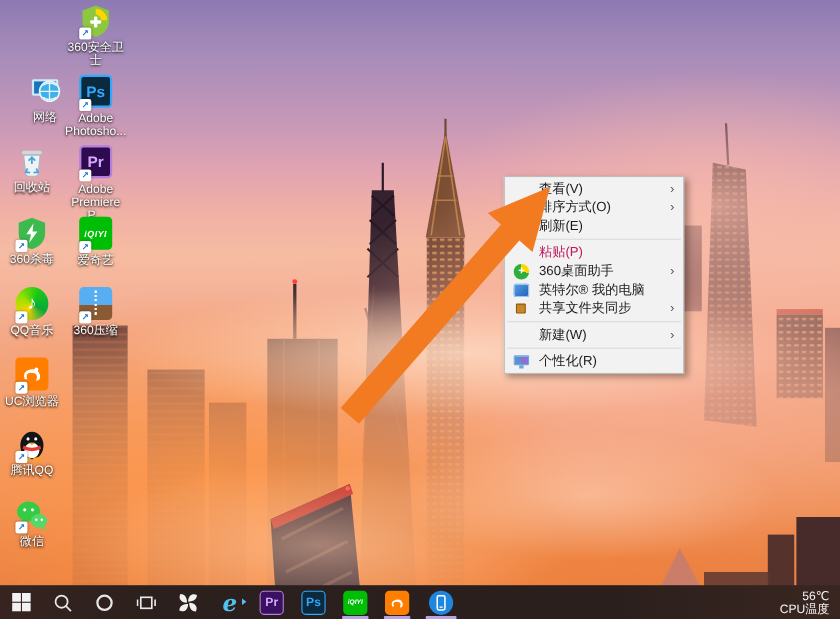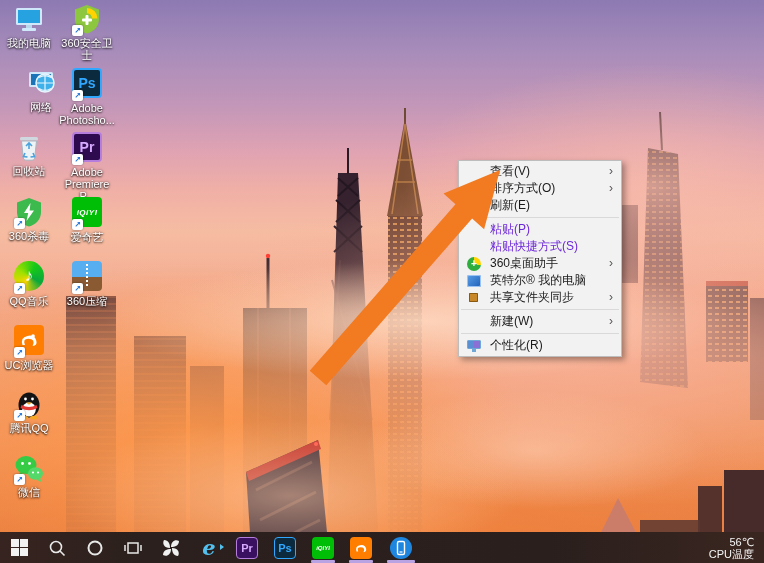--- a/index.html
+++ b/index.html
@@ -46,21 +46,21 @@
   .sc{position:absolute;left:1px;bottom:-1px;width:11px;height:11px;background:#fff;
     border-radius:2px;box-shadow:0 0 2px rgba(0,0,0,.5);display:flex;align-items:center;
     justify-content:center;font-size:8px;color:#1e73d8;font-weight:bold;}
 
   
   .cmenu{position:absolute;left:458px;top:160px;width:164px;background:#f2f2f2;
     border:1px solid #bdbdbd;box-shadow:3px 3px 6px rgba(0,0,0,.35);
     padding:2px 0;z-index:5;box-sizing:border-box;}
   .mi{position:relative;height:17px;line-height:17px;font-size:12px;color:#1a1a1a;
     padding-left:31px;white-space:nowrap;}
-  .mi.disabled{color:#6d28d9;}
+  .mi.disabled{color:#be185d;}
   .mi .mi-arrow{position:absolute;right:8px;top:0;color:#555;font-size:12px;}
   .mi .mi-ico{position:absolute;left:8px;top:1px;width:15px;height:15px;}
   .msep{height:1px;background:#d9d9d9;margin:3px 2px;}
   .ico-360{display:block;width:14px;height:14px;border-radius:50%;margin-top:1px;
     background:conic-gradient(#ffd400 0 100deg,#2fae3e 100deg 360deg);
     color:#fff;font-size:10px;line-height:13px;text-align:center;font-weight:bold;}
   .ico-intel{display:block;width:14px;height:12px;margin-top:2px;border-radius:2px;
     background:linear-gradient(135deg,#5aa0e8,#1f5fb8);box-shadow:inset 0 0 0 1px #9cc4f2;}
   .ico-sync{display:block;width:9px;height:9px;margin:3px 0 0 2px;border-radius:1px;
     background:#c8882a;box-shadow:inset 0 0 0 1px #8a5a14;}
@@ -156,31 +156,20 @@
 
       <rect x="698" y="486" width="24" height="77" fill="#55332c"></rect>
       <rect x="724" y="470" width="40" height="93" fill="#472b2b"></rect>
       <polygon points="586,563 618,498 652,563" fill="#cc7d6a"></polygon>
       <rect x="640" y="520" width="60" height="43" fill="#5d3730" opacity="0.85"></rect>
     </svg>
 
     <div class="mist"></div>
   </div>
 
-  <div class="di" style="left:0;top:3px">
-    <div class="ic">
-      <svg viewBox="0 0 32 32">
-          <rect x="3" y="5" width="26" height="17" rx="1.5" fill="#cfe9fb"></rect>
-          <rect x="5" y="7" width="22" height="13" fill="#27a2e0"></rect>
-          <rect x="13" y="22" width="6" height="3" fill="#b9d7ea"></rect>
-          <rect x="9" y="25" width="14" height="3" rx="1" fill="#cfe9fb"></rect>
-        </svg>
-    </div>
-    <div class="lbl">我的电脑</div>
-  </div>
 
   <div class="di" style="left:12px;top:67px">
     <div class="ic">
       <svg viewBox="0 0 32 32">
           <rect x="4" y="5" width="24" height="15" rx="1.5" fill="#cfe9fb"></rect>
           <rect x="6" y="7" width="20" height="11" fill="#1b74b8"></rect>
           <circle cx="20" cy="16" r="9" fill="#3fb1ea" stroke="#e8f5fd" stroke-width="1.5"></circle>
           <path d="M11 16 h18 M20 7 v18 M14 10.5 a11 11 0 0 1 12 0 M14 21.5 a11 11 0 0 0 12 0" stroke="#e8f5fd" stroke-width="1.2" fill="none"></path>
         </svg>
     </div>
@@ -326,23 +315,20 @@
       <span>排序方式(O)</span>
       <span class="mi-arrow">›</span>
     </div>
     <div class="mi">
       <span>刷新(E)</span>
     </div>
     <div class="msep"></div>
     <div class="mi disabled">
       <span>粘贴(P)</span>
     </div>
-    <div class="mi disabled">
-      <span>粘贴快捷方式(S)</span>
-    </div>
     <div class="mi">
       <span class="mi-ico">
           <span class="ico-360">+</span>
         </span>
       <span>360桌面助手</span>
       <span class="mi-arrow">›</span>
     </div>
     <div class="mi">
       <span class="mi-ico">
           <span class="ico-intel"></span>

